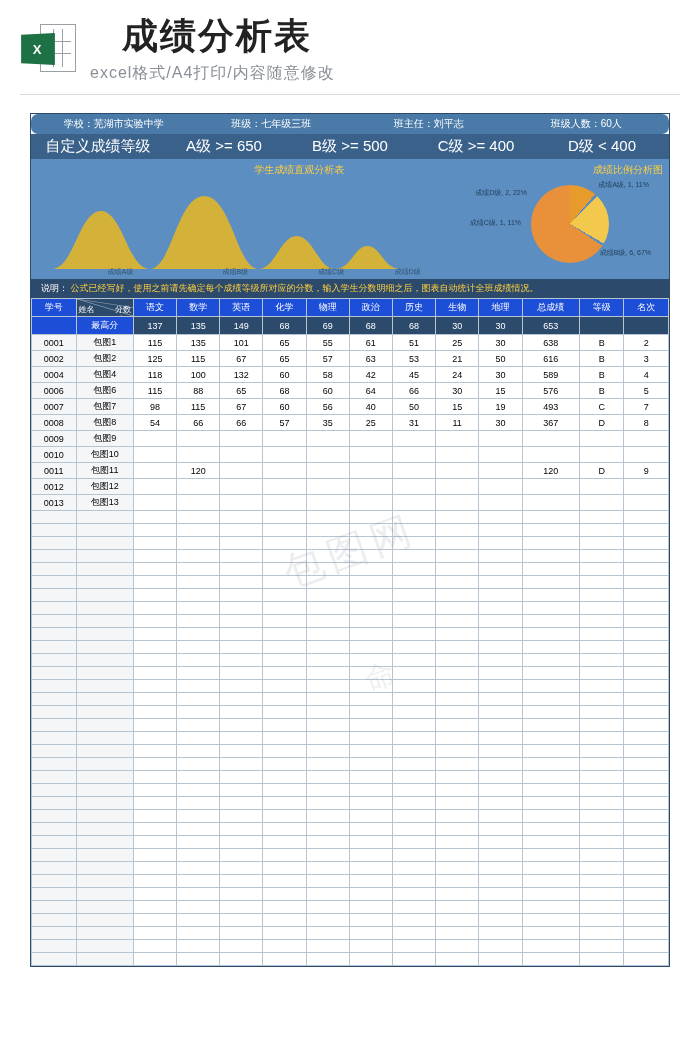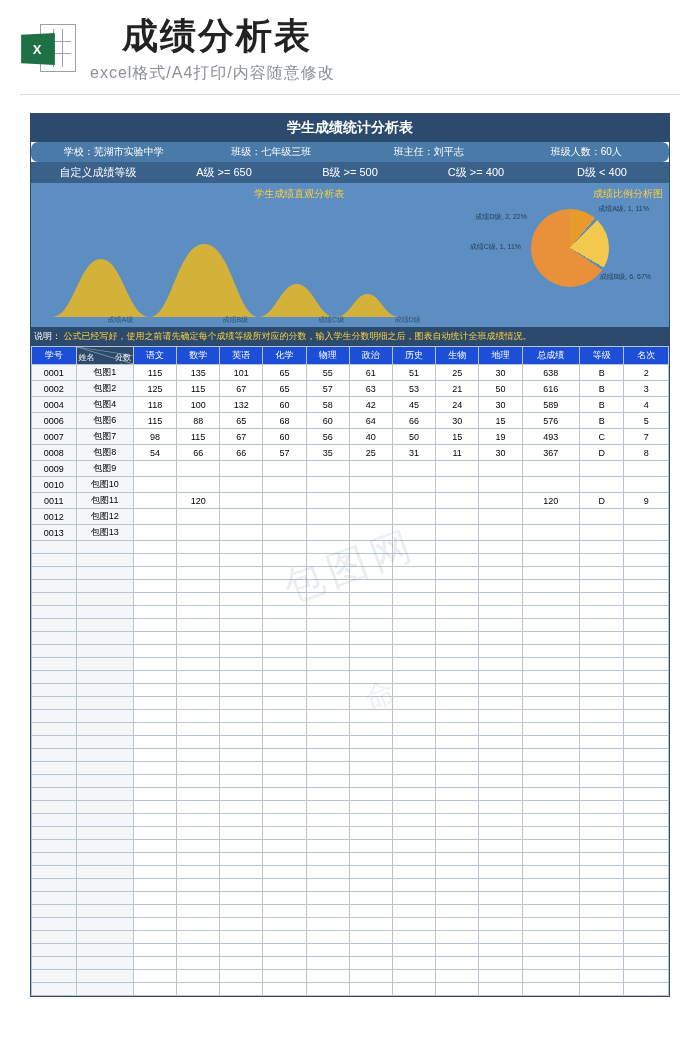--- a/index.html
+++ b/index.html
@@ -73,36 +73,36 @@
     background:#2c4a6b; font-size: 14px; font-weight:bold; padding:5px;
   }
   .band.row {
     background:#4a7aa8;
     display:flex; justify-content:space-around;border-radius:7px;
   }
   .band.row span { flex:1; }
   .band.grades {
     background:#3a618a;
     display:flex;
-    font-size: 11px;
+    font-size: 15px;
   }
   .band.grades span { flex:1; }
   .band.note {
     background:#2c4a6b;
     font-size: 9px;
     text-align:left;
-    padding: 3px 3px;
+    padding: 3px 10px;
   }
   .note .lbl { color:#fff; }
   .note .txt { color:#ffcf3f; }
 
   
   .chartzone {
     background:#5c8ec1;
-    height: 144px;
+    height: 120px;
     position:relative;
     overflow:hidden;
   }
   .chartzone .ctitle {
     position:absolute; top:4px; left:35%;
     font-size:10px; color:#ffcf3f;
   }
   .chartzone .ctitle2 {
     position:absolute; top:4px; right:6px;
     font-size:10px; color:#ffcf3f;
@@ -197,21 +197,20 @@
   </div>
   <div class="title-block">
     <h1>成绩分析表</h1>
     <div class="sub">excel格式/A4打印/内容随意修改</div>
   </div>
 </div>
 <div class="divider"></div>
 
 <div class="sheet-wrap">
 
-  <div class="band title">学生成绩统计分析表</div>
 
   <div class="band row">
     <span>学校：芜湖市实验中学</span>
     <span>班级：七年级三班</span>
     <span>班主任：刘平志</span>
     <span>班级人数：60人</span>
   </div>
 
   <div class="band grades">
     <span>自定义成绩等级</span>
@@ -281,20 +280,36 @@
         <th>化学</th>
         <th>物理</th>
         <th>政治</th>
         <th>历史</th>
         <th>生物</th>
         <th>地理</th>
         <th>总成绩</th>
         <th>等级</th>
         <th>名次</th>
       </tr>
+      <tr class="maxrow">
+        <th></th>
+        <th>最高分</th>
+        <td>137</td>
+          <td>135</td>
+        <td>149</td>
+          <td>68</td>
+        <td>69</td>
+          <td>68</td>
+        <td>68</td>
+          <td>30</td>
+        <td>30</td>
+          <td>653</td>
+        <td></td>
+          <td></td>
+      </tr>
     </thead>
     <tbody id="tbody">
         <tr>
           <td>0001</td>
           <td>包图1</td>
           <td>115</td>
           <td>135</td>
           <td>101</td>
           <td>65</td>
           <td>55</td>

